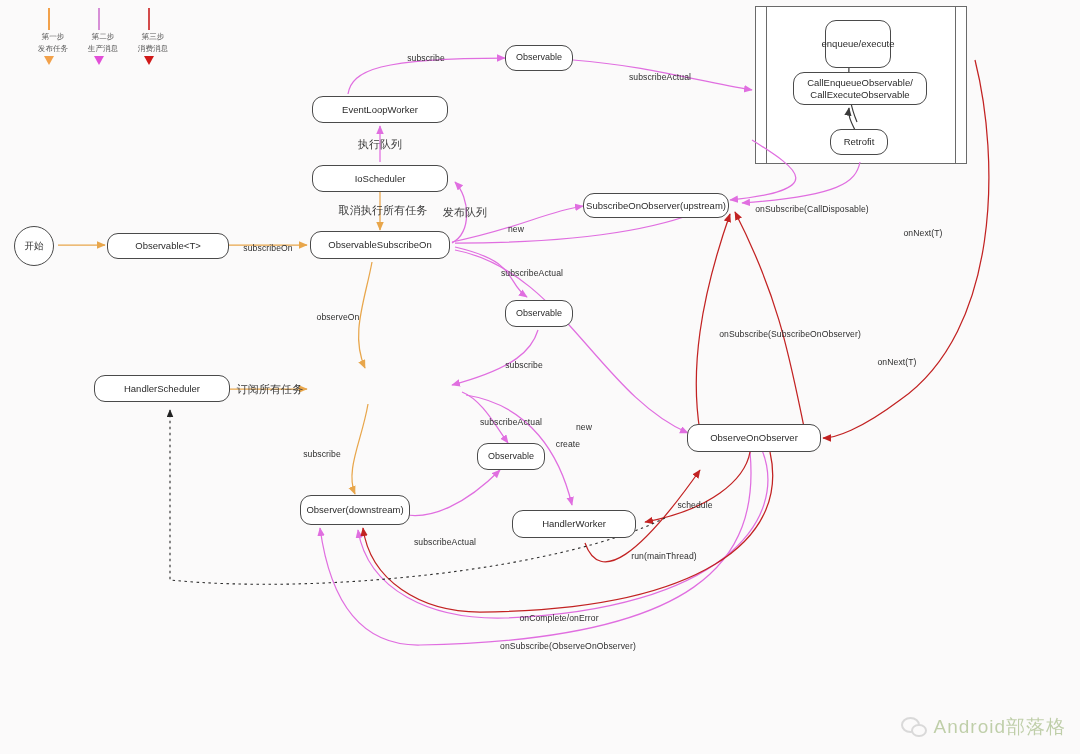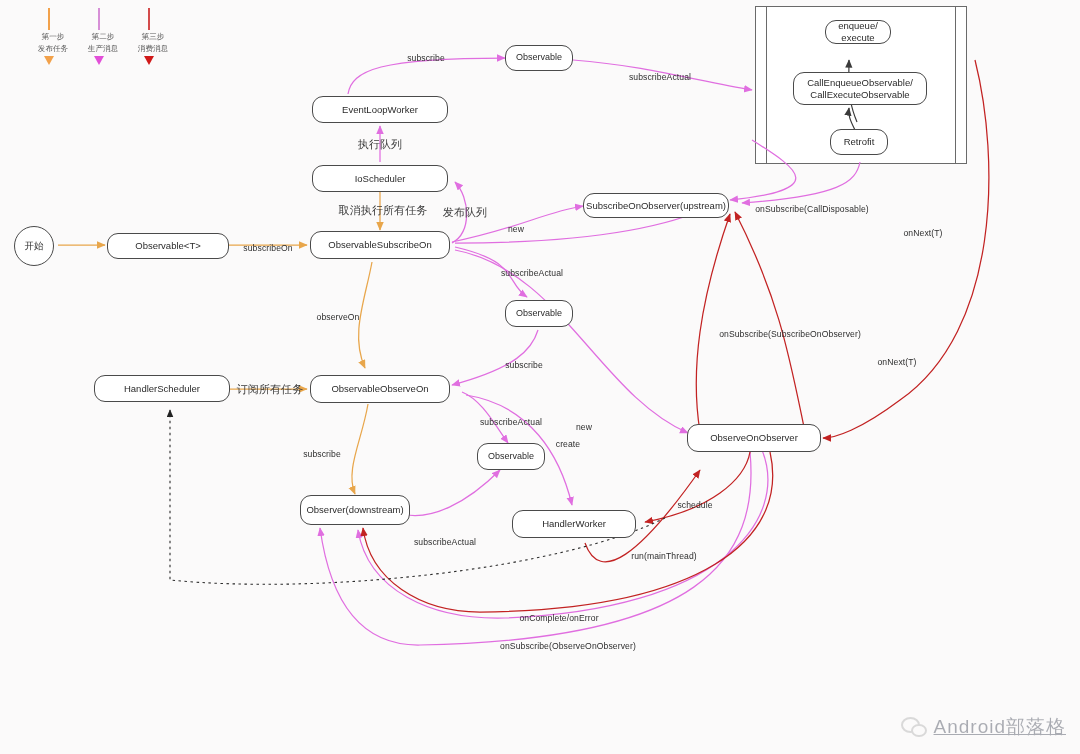--- a/index.html
+++ b/index.html
@@ -23,21 +23,21 @@
   .legend .txt{font-size:7.6px;color:#5b5b5b;line-height:1.35;margin-top:2px;white-space:nowrap;margin-left:8px;}
   .legend .tri{width:0;height:0;margin:1px auto 0;border-left:5px solid transparent;
                border-right:5px solid transparent;}
 
   .outerbox{position:absolute;border:1.6px solid #6a6a6a;background:#ffffff;box-sizing:border-box;}
   .innerbox{position:absolute;border-left:1.6px solid #6a6a6a;border-right:1.6px solid #6a6a6a;
             box-sizing:border-box;}
 
   .watermark{position:absolute;right:14px;bottom:14px;display:flex;align-items:center;gap:7px;
              opacity:.34;}
-  .watermark .wm-text{font-size:19px;color:#0f172a;letter-spacing:1px;text-decoration:underline;}
+  .watermark .wm-text{font-size:19px;color:#4d7c0f;letter-spacing:1px;}
   .wechat{width:26px;height:20px;position:relative;}
   .wechat .b1,.wechat .b2{position:absolute;border:2px solid #9a9a9a;border-radius:50%;}
   .wechat .b1{width:15px;height:12px;left:0;top:0;}
   .wechat .b2{width:12px;height:9.5px;right:0;bottom:0;background:#fbfafa;}
 </style>
 </head>
 <body>
 
 <div id="stage">
 
@@ -154,41 +154,38 @@
     </div>
 
   <div class="node small" style="left:477px;top:443px;width:68px;height:27px;">
       <span>Observable</span>
     </div>
 
   <div class="node" style="left:583px;top:193px;width:146px;height:25px;">
       <span>SubscribeOnObserver(upstream)</span>
     </div>
 
-  <div class="node" style="left:825px;top:20px;width:66px;height:24px;flex-direction:column;">
+  <div class="node" style="left:825px;top:20px;width:66px;height:48px;flex-direction:row;">
     <span>enqueue/</span>
     <span>execute</span>
   </div>
 
   <div class="node" style="left:793px;top:72px;width:134px;height:33px;flex-direction:column;">
     <span>CallEnqueueObservable/</span>
     <span>CallExecuteObservable</span>
   </div>
 
   <div class="node" style="left:830px;top:129px;width:58px;height:26px;">
       <span>Retrofit</span>
     </div>
 
   <div class="node" style="left:94px;top:375px;width:136px;height:27px;">
       <span>HandlerScheduler</span>
     </div>
 
-  <div class="node" style="left:310px;top:375px;width:140px;height:28px;">
-      <span>ObservableObserveOn</span>
-    </div>
 
   <div class="node" style="left:687px;top:424px;width:134px;height:28px;">
       <span>ObserveOnObserver</span>
     </div>
 
   <div class="node" style="left:300px;top:495px;width:110px;height:30px;">
       <span>Observer(downstream)</span>
     </div>
 
   <div class="node" style="left:512px;top:510px;width:124px;height:28px;">

